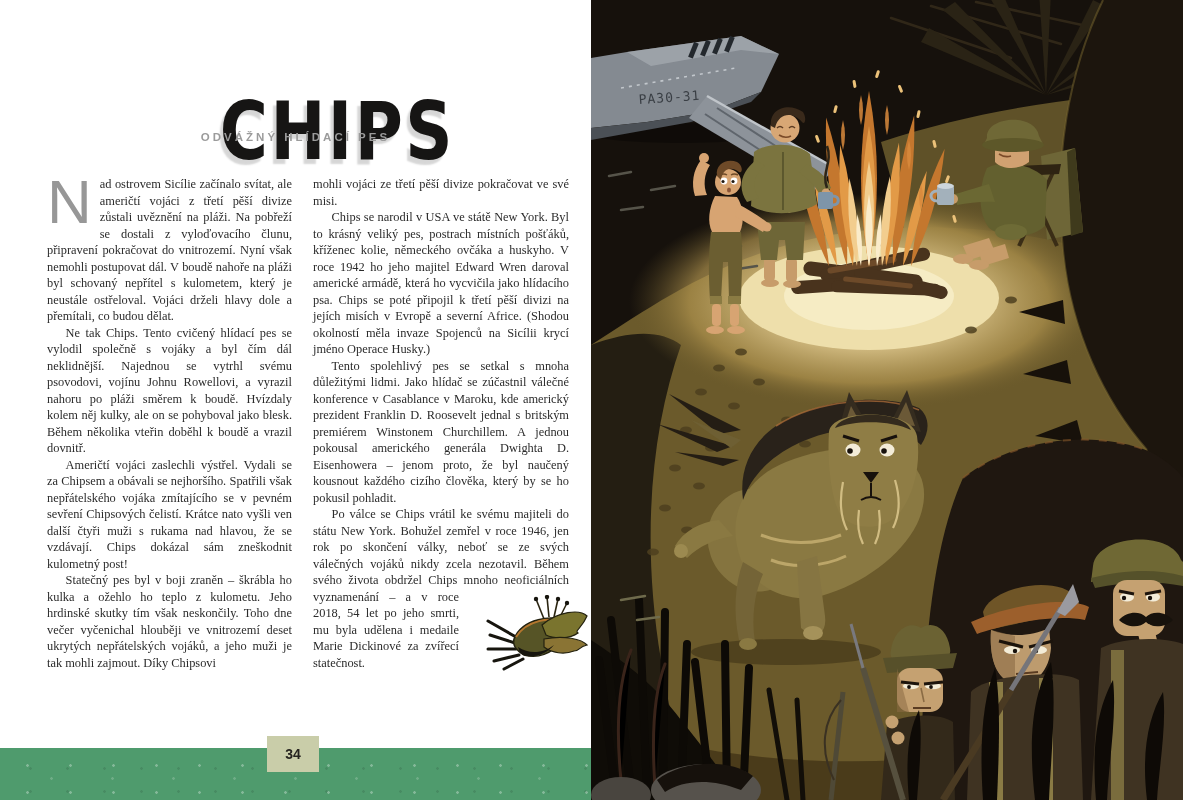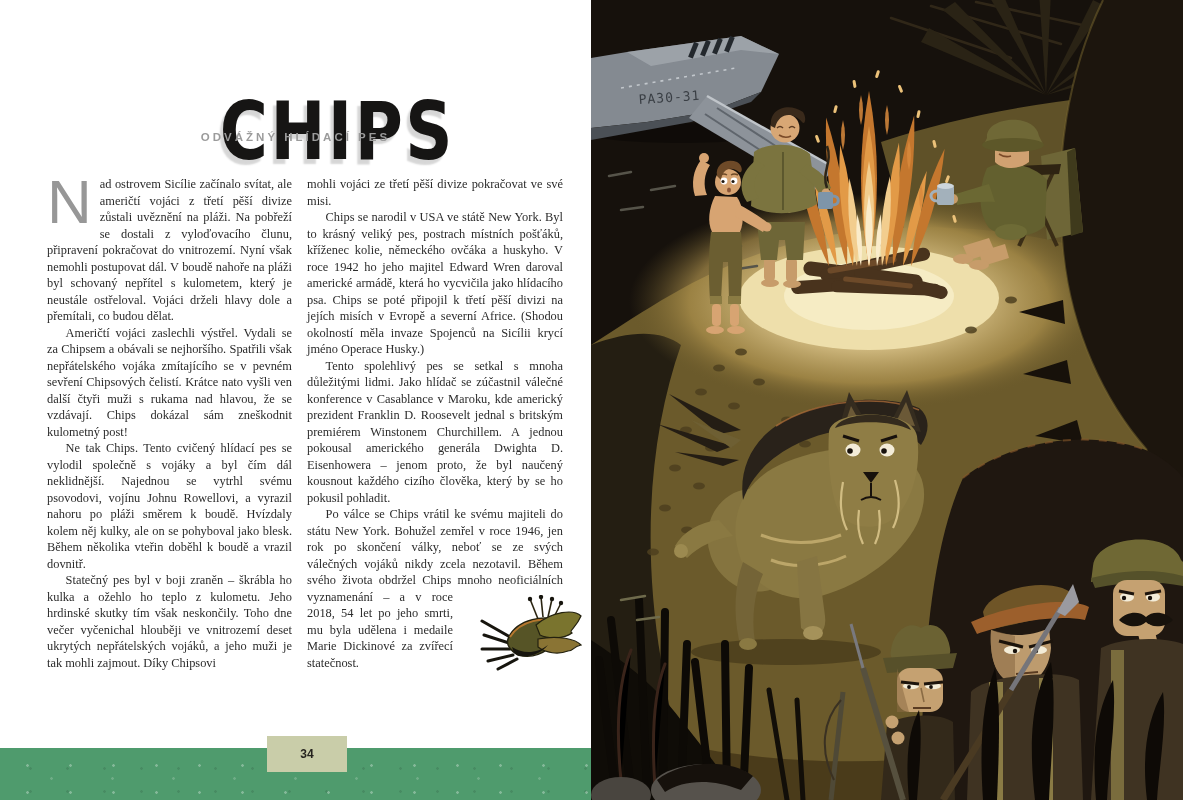--- a/index.html
+++ b/index.html
@@ -14,54 +14,54 @@
   .title span{display:inline-block;transform:scaleX(.82);}
   .subtitle{position:absolute;left:0;top:131px;width:591px;text-align:center;
             font-family:"Liberation Sans",sans-serif;font-weight:bold;font-size:11.5px;
             letter-spacing:3px;color:#9b9b9b;}
   .cols{position:absolute;left:47px;top:176px;width:518px;}
   .col{position:absolute;top:0;font-size:12.4px;line-height:16.5px;color:#2b2b2b;
        text-align:justify;text-justify:inter-word;}
   .col p{margin:0;}
   .col p.indent{text-indent:1.5em;font-family:Liberation Serif, serif;}
   .col1{left:0;width:245px;}
-  .col2{left:260px;width:256px;}
+  .col2{left:266px;width:256px;}
   .dropcap{float:left;font-family:"Liberation Sans",sans-serif;font-weight:400;
            font-size:62px;line-height:48px;color:#979797;padding:2px 8px 0 0;}
   .bird-float{float:right;width:102px;height:82px;margin:6px 0 0 8px;shape-margin:6px;}
   
   .green-strip{position:absolute;left:0;top:748px;width:591px;height:52px;
     background-image:
       radial-gradient(circle, rgba(255,255,255,.30) 1px, transparent 1.6px),
       radial-gradient(circle, rgba(255,255,255,.18) 1px, transparent 1.6px),
       radial-gradient(circle, rgba(0,0,0,.10) 1px, transparent 1.6px);
     background-size:43px 27px,61px 33px,37px 23px;
     background-position:6px 4px,21px 14px,12px 9px;
     background-color:#4f9b6d;}
-  .pagenum-box{position:absolute;left:267px;top:-12px;width:80px;height:36px;
+  .pagenum-box{position:absolute;left:267px;top:-12px;width:52px;height:36px;
     background:#c9cda9;display:flex;align-items:center;justify-content:center;
-    font-family:"Liberation Sans",sans-serif;font-weight:bold;font-size:12px;color:#26241f;}
+    font-family:"Liberation Sans",sans-serif;font-weight:bold;font-size:14px;color:#26241f;}
   
   .page-right{position:absolute;left:591px;top:0;width:592px;height:800px;background:#16110c;}
   .page-right svg{display:block;}
 </style>
 </head>
 <body>
 
 <div class="spread">
 
   <section class="page-left">
     <h1 class="title"><span>CHIPS</span></h1>
     <div class="subtitle">ODVÁŽNÝ HLÍDACÍ PES</div>
 
     <div class="cols">
       <div class="col col1">
         <p><span class="dropcap">N</span><span>ad ostrovem Sicílie začínalo svítat, ale američtí vojáci z třetí pěší divize zůstali uvěznění na pláži. Na pobřeží se dostali z vyloďovacího člunu, připravení pokračovat do vnitrozemí. Nyní však nemohli postupovat dál. V boudě nahoře na pláži byl schovaný nepřítel s kulometem, který je neustále ostřeloval. Vojáci drželi hlavy dole a přemítali, co budou dělat.</span></p>
+        <p class="indent">Ne tak Chips. Tento cvičený hlídací pes se vylodil společně s vojáky a byl čím dál neklidnější. Najednou se vytrhl svému psovodovi, vojínu Johnu Rowellovi, a vyrazil nahoru po pláži směrem k boudě. Hvízdaly kolem něj kulky, ale on se pohyboval jako blesk. Během několika vteřin doběhl k boudě a vrazil dovnitř.</p>
         <p class="indent">Američtí vojáci zaslechli výstřel. Vydali se za Chipsem a obávali se nejhoršího. Spatřili však nepřátelského vojáka zmítajícího se v pevném sevření Chipsových čelistí. Krátce nato vyšli ven další čtyři muži s rukama nad hlavou, že se vzdávají. Chips dokázal sám zneškodnit kulometný post!</p>
-        <p class="indent">Ne tak Chips. Tento cvičený hlídací pes se vylodil společně s vojáky a byl čím dál neklidnější. Najednou se vytrhl svému psovodovi, vojínu Johnu Rowellovi, a vyrazil nahoru po pláži směrem k boudě. Hvízdaly kolem něj kulky, ale on se pohyboval jako blesk. Během několika vteřin doběhl k boudě a vrazil dovnitř.</p>
         <p class="indent">Statečný pes byl v boji zraněn – škrábla ho kulka a ožehlo ho teplo z kulometu. Jeho hrdinské skutky tím však neskončily. Toho dne večer vyčenichal hlouběji ve vnitrozemí deset ukrytých nepřátelských vojáků, a jeho muži je tak mohli zajmout. Díky Chipsovi</p>
       </div>
 
       <div class="col col2">
         <p>mohli vojáci ze třetí pěší divize pokračovat ve své misi.</p>
         <p class="indent">Chips se narodil v USA ve státě New York. Byl to krásný veliký pes, postrach místních pošťáků, kříženec kolie, německého ovčáka a huskyho. V roce 1942 ho jeho majitel Edward Wren daroval americké armádě, která ho vycvičila jako hlídacího psa. Chips se poté připojil k třetí pěší divizi na jejích misích v Evropě a severní Africe. (Shodou okolností měla invaze Spojenců na Sicílii krycí jméno Operace Husky.)</p>
         <p class="indent">Tento spolehlivý pes se setkal s mnoha důležitými lidmi. Jako hlídač se zúčastnil válečné konference v Casablance v Maroku, kde americký prezident Franklin D. Roosevelt jednal s britským premiérem Winstonem Churchillem. A jednou pokousal amerického generála Dwighta D. Eisenhowera – jenom proto, že byl naučený kousnout každého cizího člověka, který by se ho pokusil pohladit.</p>
         <p class="indent"><span>Po válce se Chips vrátil ke svému majiteli do státu New York. Bohužel zemřel v roce 1946, jen rok po skončení války, neboť se ze svých válečných vojáků nikdy zcela nezotavil. Během svého života obdržel Chips mnoho neoficiálních</span>
           <span class="bird-float">
             <svg width="102" height="82" viewBox="0 0 102 82">

